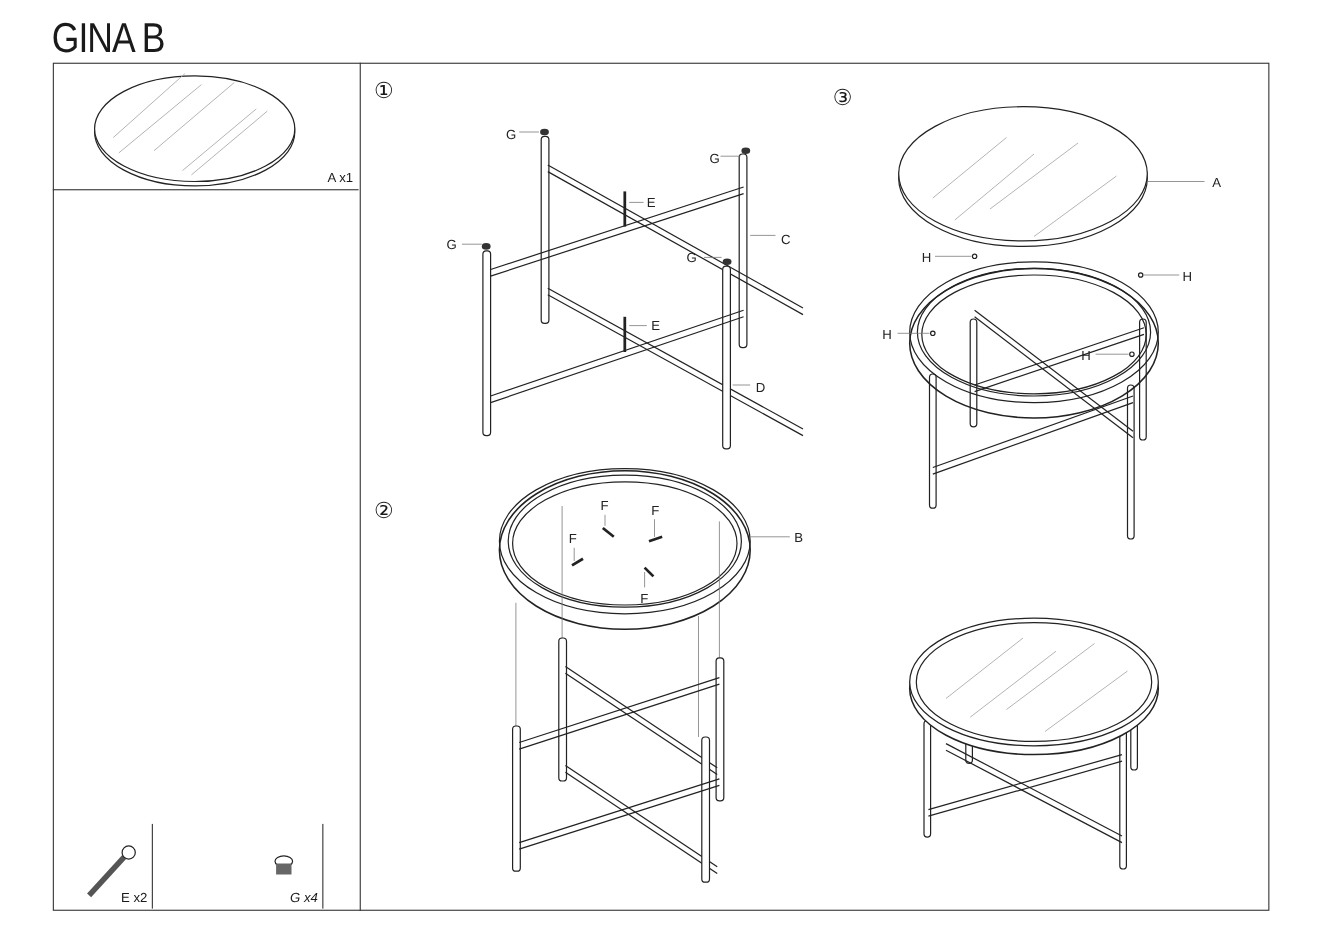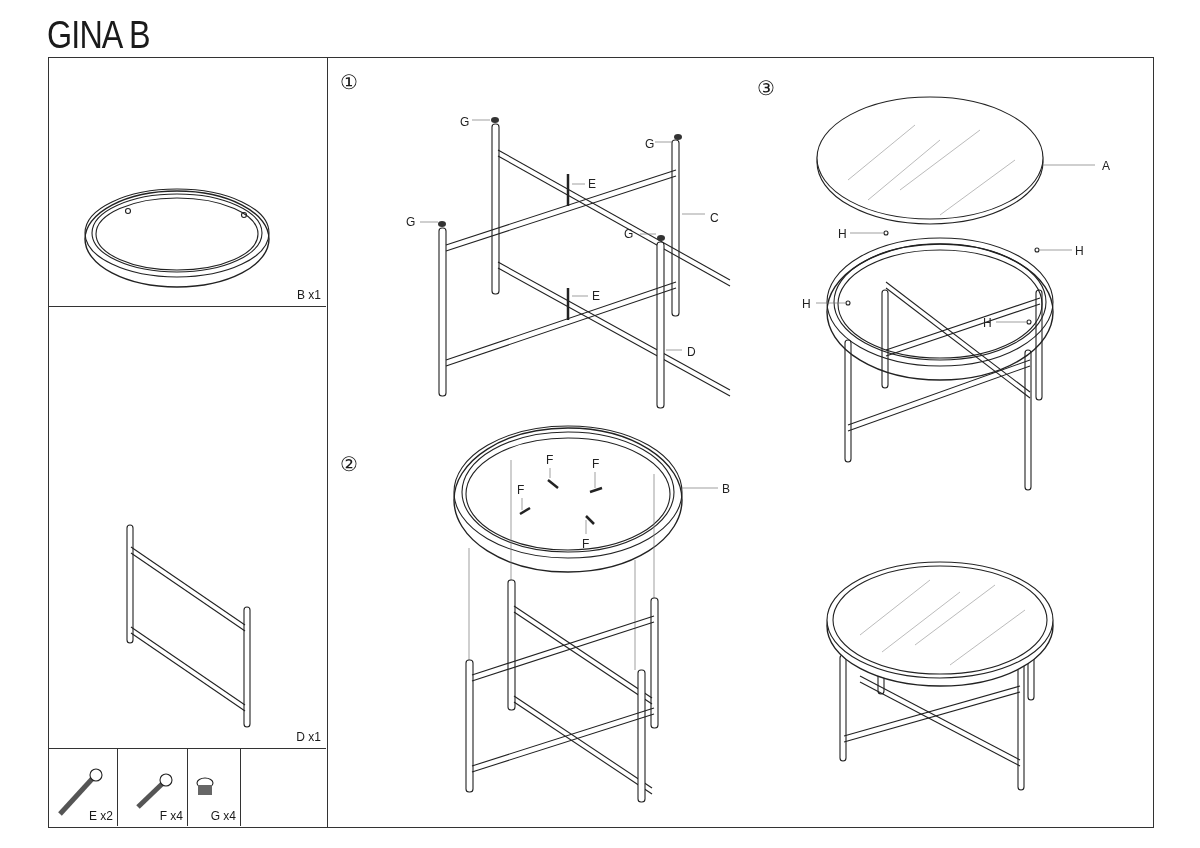--- a/index.html
+++ b/index.html
@@ -21,62 +21,45 @@
 </style>
 </head>
 <body>
 
 <div class="title">GINA B</div>
 
 <div class="frame"></div>
 
 <div class="parts">
 
-
-  <div class="cell" style="top:116px;height:134px;">
-    <svg width="278" height="134">
-      <ellipse cx="129" cy="66" rx="92" ry="48" class="ln" style="stroke-width:1.4"></ellipse>
-      <ellipse cx="129" cy="60" rx="92" ry="44" class="ln"></ellipse>
-      <ellipse cx="129" cy="60" rx="85" ry="39" class="ln"></ellipse>
-      <ellipse cx="129" cy="61" rx="81" ry="36" class="ln"></ellipse>
-      <circle cx="80" cy="38" r="2.5" class="ln"></circle>
-        <circle cx="196" cy="42" r="2.5" class="ln"></circle>
+  <div class="cell" style="top:0;height:116px;">
+    <svg width="278" height="116">
+      <ellipse cx="129" cy="63" rx="91" ry="49" class="ln"></ellipse>
+      <ellipse cx="129" cy="60" rx="91" ry="48" class="tb"></ellipse>
+      <line x1="55" y1="68" x2="120" y2="10" class="gl"></line>
+        <line x1="60" y1="82" x2="135" y2="20" class="gl"></line>
+      <line x1="92" y1="80" x2="165" y2="18" class="gl"></line>
+        <line x1="118" y1="98" x2="185" y2="42" class="gl"></line>
+      <line x1="126" y1="102" x2="195" y2="44" class="gl"></line>
     </svg>
-    <span class="lbl">B x1</span>
+    <span class="lbl">A x1</span>
   </div>
 
 
-  <div class="cell" style="top:462px;height:230px;">
-    <svg width="278" height="230">
-      <rect x="79" y="6" width="6" height="118" rx="3" class="tb"></rect>
-      <rect x="196" y="88" width="6" height="120" rx="3" class="tb"></rect>
-      <line x1="83" y1="28" x2="197" y2="106" class="ln"></line>
-        <line x1="83" y1="34" x2="197" y2="112" class="ln"></line>
-      <line x1="83" y1="108" x2="197" y2="186" class="ln"></line>
-        <line x1="83" y1="114" x2="197" y2="192" class="ln"></line>
-    </svg>
-    <span class="lbl">D x1</span>
-  </div>
 
-  <div class="cell" style="top:692px;height:77px;border-bottom:none;">
+
+  <div class="cell" style="top:692px;height:77px;border-bottom:none;margin-left:21px;">
     <div class="hw" style="left:0;width:70px;">
       <svg width="70" height="77">
         <line x1="12" y1="65" x2="44" y2="30" class="ln" style="stroke-width:5;stroke:#555"></line>
         <circle cx="48" cy="26" r="6" class="tb"></circle>
       </svg>
       <span class="lbl">E x2</span>
     </div>
-    <div class="hw" style="left:70px;width:70px;">
-      <svg width="70" height="77">
-        <line x1="20" y1="58" x2="44" y2="35" class="ln" style="stroke-width:5;stroke:#555"></line>
-        <circle cx="48" cy="31" r="6" class="tb"></circle>
-      </svg>
-      <span class="lbl">F x4</span>
-    </div>
-    <div class="hw" style="left:124px;width:69px;">
+    <div class="hw" style="left:156px;width:69px;font-style:italic;">
       <svg width="69" height="77">
         <ellipse cx="33" cy="34" rx="8" ry="5" class="tb"></ellipse>
         <rect x="26" y="36" width="14" height="10" fill="#666"></rect>
       </svg>
       <span class="lbl">G x4</span>
     </div>
   </div>
 </div>
 
 <span class="step" style="left:340px;top:70px;">①</span>

